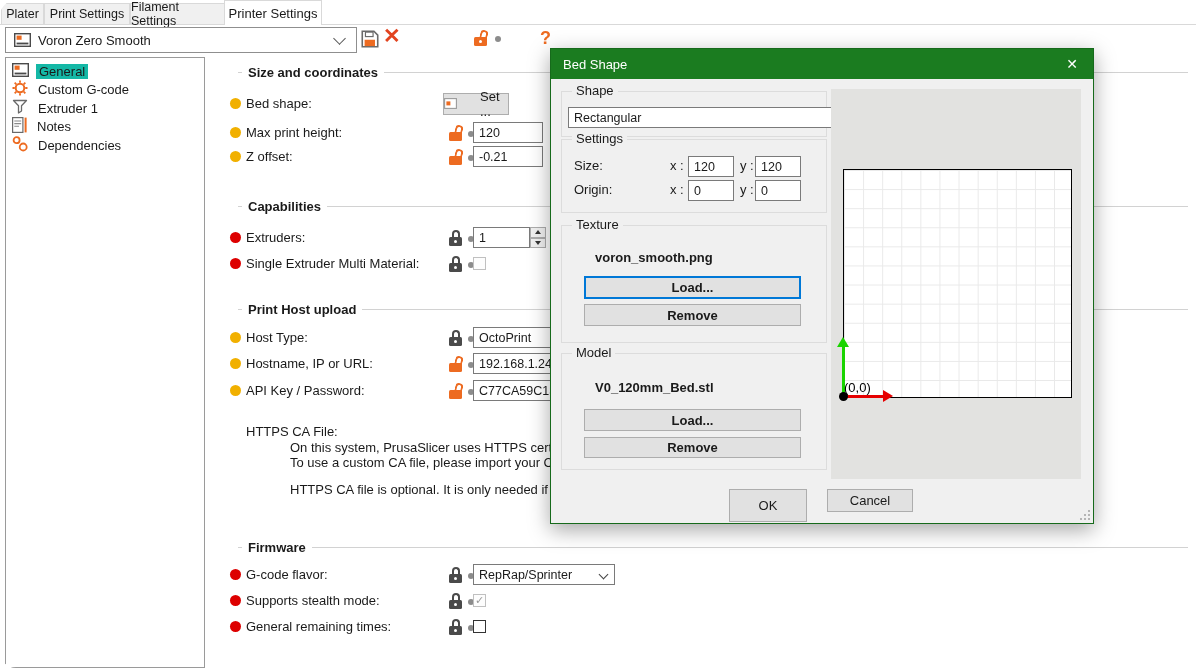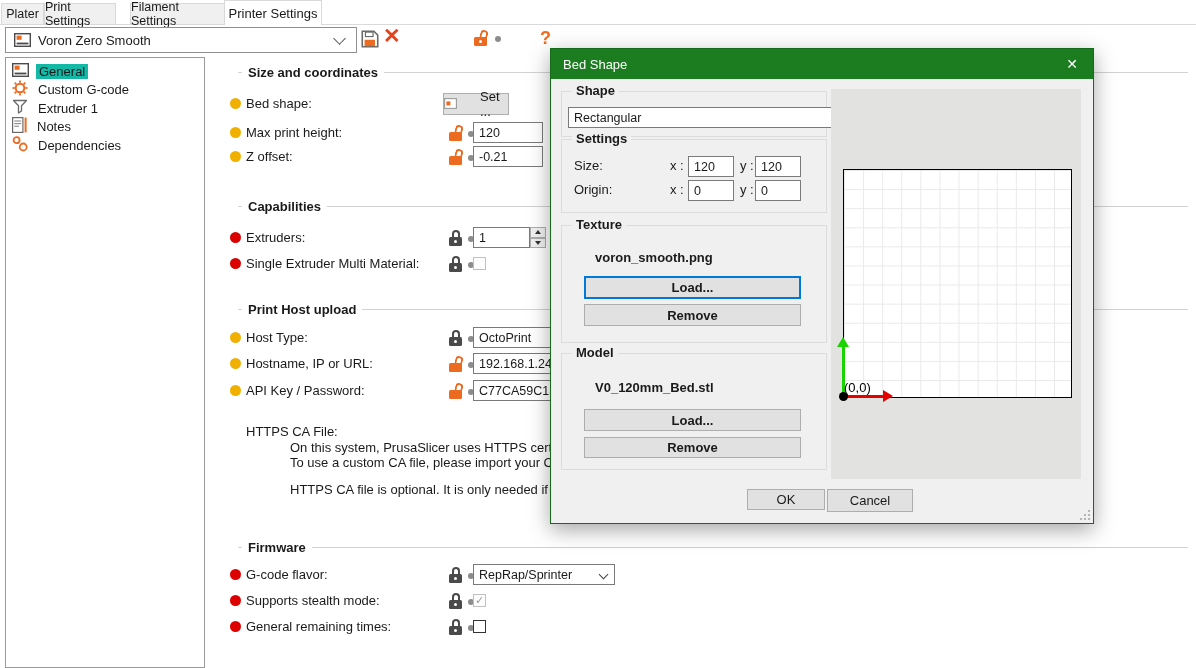--- a/index.html
+++ b/index.html
@@ -1,21 +1,21 @@
 <!DOCTYPE html>
 <html style="--accent-orange: #ed6b21; --dialog-green: #1b7c20; --focus-blue: #0078d7; --bullet-yellow: #f1b000; --bullet-red: #dd0000; --axis-red: #e60000; --axis-green: #1ad400;"><head>
 <meta charset="utf-8">
 <style>
   :root{
     --accent-orange:#ed6b21; --dialog-green:#1b7c20; --focus-blue:#0078d7;
     --bullet-yellow:#f1b000; --bullet-red:#dd0000; --axis-red:#e60000; --axis-green:#1ad400;
   }
   html,body{margin:0;padding:0;background:#fff;}
   .app{position:relative;width:1196px;height:668px;background:#fff;overflow:hidden;
-       font-family:"Liberation Sans",sans-serif;font-size:13px;color:#1a1a1a;}
+       font-family:"Liberation Sans",sans-serif;font-size:13px;color:#1a1a1a;border-radius:16px;}
   .abs{position:absolute;}
   .nowrap{white-space:nowrap;}
 
   
   .tabbar{position:absolute;left:0;top:0;width:1196px;height:25px;background:#fff;
           border-bottom:1px solid #d9d9d9;box-sizing:border-box;}
   .tab{position:absolute;top:3px;height:21px;background:#f0f0f0;border:1px solid #d9d9d9;border-bottom:none;
        display:flex;align-items:center;justify-content:center;font-size:12.5px;box-sizing:border-box;cursor:default;}
   .tab.active{top:0;height:25px;background:#fff;z-index:3;font-size:13px;}
 
@@ -76,21 +76,21 @@
 
   
   .dialog{left:550px;top:48px;width:542px;height:474px;background:#f0f0f0;border:1px solid #166a1b;
           box-sizing:content-box;box-shadow:0 6px 20px rgba(0,0,0,.35);z-index:10;}
   .dlg-title{position:absolute;left:0;top:0;width:100%;height:30px;background:var(--dialog-green);color:#fff;
              display:flex;align-items:center;}
   .dlg-title .t{margin-left:12px;font-size:13px;}
   .dlg-close{margin-left:auto;width:42px;height:30px;display:flex;align-items:center;justify-content:center;
              color:#fff;font-size:14px;cursor:default;}
   .grp{position:absolute;border:1px solid #dcdcdc;box-sizing:border-box;}
-  .grp .legend{position:absolute;top:-9px;left:10px;background:#f0f0f0;padding:0 4px;font-weight:bold;}
+  .grp .legend{position:absolute;top:-9px;left:10px;background:#f0f0f0;padding:0 4px;font-weight:normal;}
   .bold{font-weight:bold;}
   .preview{left:280px;top:40px;width:250px;height:390px;background:#e2e2e0;}
   .bed{position:absolute;left:12px;top:80px;width:229px;height:229px;background:#fff;border:1.5px solid #000;
        box-sizing:border-box;
        background-image:linear-gradient(to right,#e9e9e9 1px,transparent 1px),
                         linear-gradient(to bottom,#e9e9e9 1px,transparent 1px);
        background-size:19.1px 19.1px;}
   .axis-x-line{left:12px;top:306px;width:40px;height:3px;background:var(--axis-red);}
   .axis-x-head{left:52px;top:301px;width:0;height:0;border-top:6.5px solid transparent;
                border-bottom:6.5px solid transparent;border-left:10px solid var(--axis-red);}
@@ -103,21 +103,21 @@
   .grip span{position:absolute;width:2.5px;height:2.5px;background:#b5b5b5;}
 </style>
 </head>
 <body>
 
 <div class="app">
 
   <div class="tabbar">
       <div id="tabs">
         <div class="tab" style="left:1px;width:43px">Plater</div>
-        <div class="tab" style="left:44px;width:72px">Print Settings</div>
+        <div class="tab" style="left:44px;width:86px">Print Settings</div>
         <div class="tab" style="left:130px;width:95px">Filament Settings</div>
         <div class="tab active" style="left:224px;width:98px">Printer Settings</div>
       </div>
     </div>
 
   <div class="preset-combo abs">
     <span class="abs" style="left:8px;top:5px"><svg width="17" height="14" viewBox="0 0 17 14">
           <rect x="0.7" y="0.7" width="15.6" height="12.6" fill="#fff" stroke="#4a4a4a" stroke-width="1.4"></rect>
           <rect x="2.6" y="2.6" width="5" height="4.2" fill="var(--accent-orange)"></rect>
           <rect x="2.6" y="9.6" width="11.8" height="1.8" fill="#4a4a4a"></rect>
@@ -388,21 +388,21 @@
     <div class="preview abs">
       <div class="bed abs"></div>
       <div class="axis-x-line abs"></div>
       <div class="axis-x-head abs"></div>
       <div class="axis-y-line abs"></div>
       <div class="axis-y-head abs"></div>
       <div class="origin-dot abs"></div>
       <div class="origin-lbl abs">(0,0)</div>
     </div>
 
-    <div class="btn abs" style="left:196px;top:440px;width:78px;height:21px">
+    <div class="btn abs" style="left:178px;top:440px;width:78px;height:33px">
         <span>OK</span>
       </div>
     <div class="btn abs" style="left:276px;top:440px;width:86px;height:23px">
         <span>Cancel</span>
       </div>
 
     <div class="grip abs">
       <span style="right:0;bottom:0"></span>
         <span style="right:4px;bottom:0"></span>
       <span style="right:0;bottom:4px"></span>

